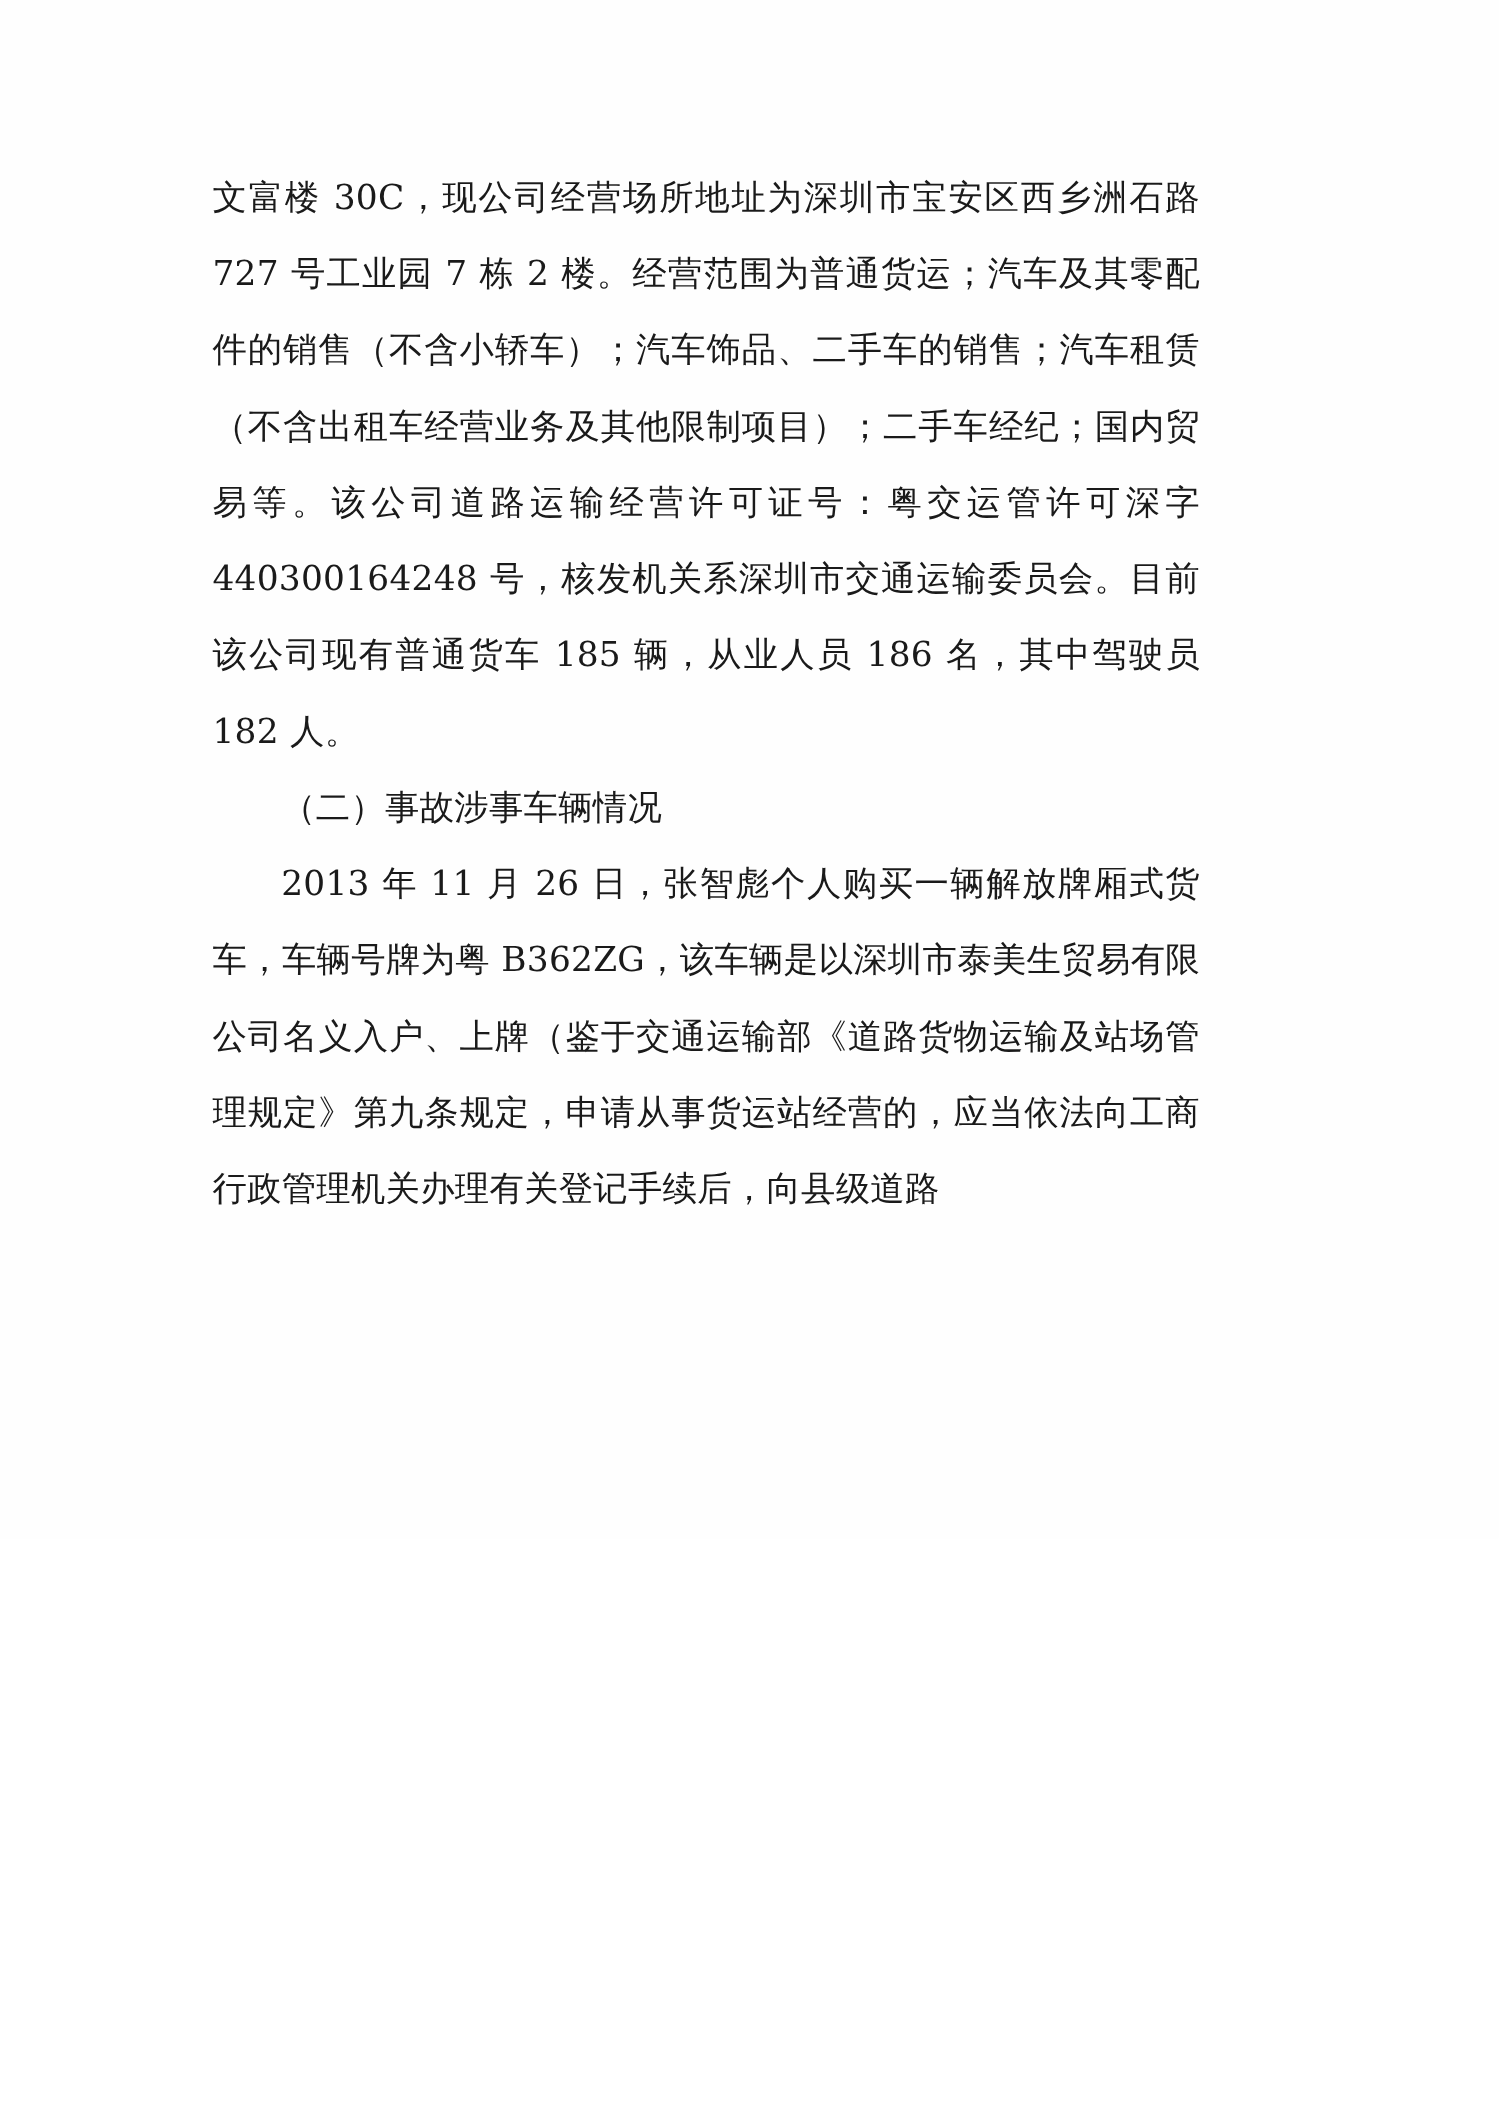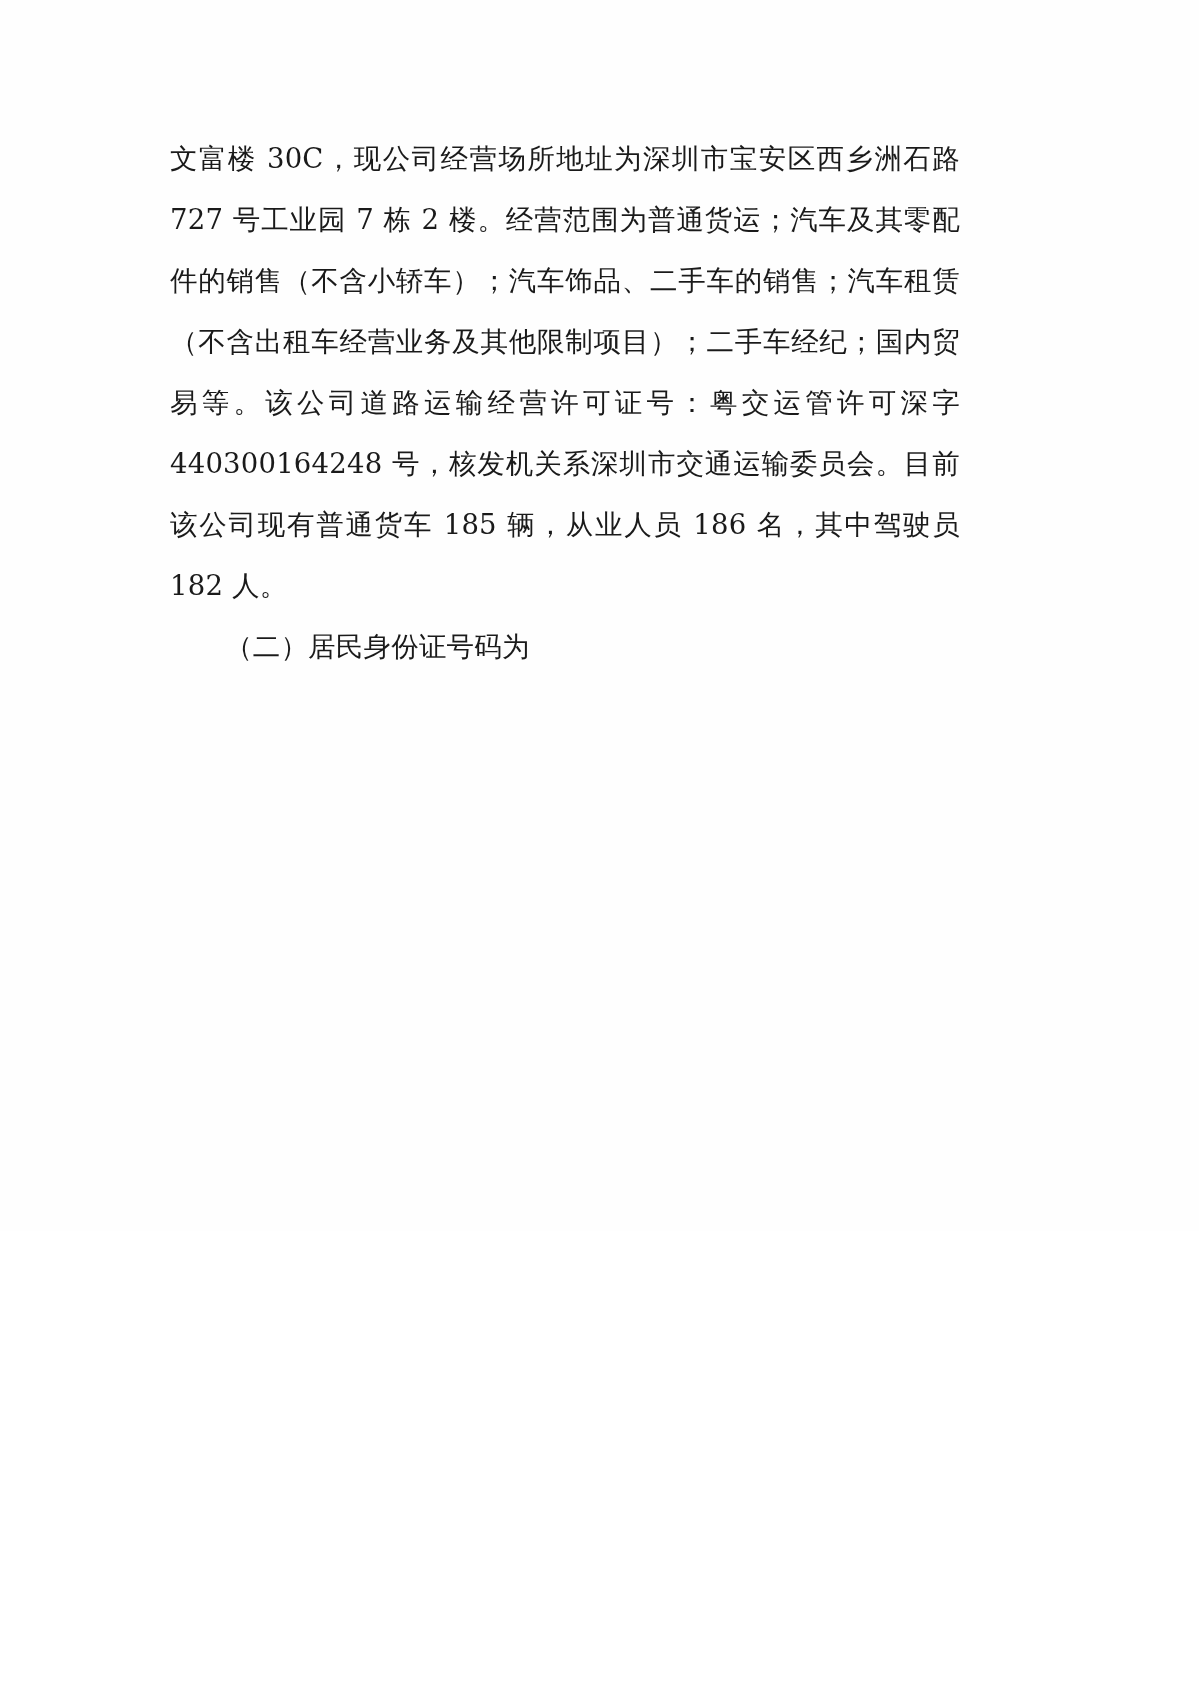--- a/index.html
+++ b/index.html
@@ -52,16 +52,17 @@
     color: #222;
     font-family: "DejaVu Serif", serif;
   }
 </style>
 </head>
 <body>
 
 <div class="page">
   <div class="content">
     <p class="para hang">文富楼 30C，现公司经营场所地址为深圳市宝安区西乡洲石路 727 号工业园 7 栋 2 楼。经营范围为普通货运；汽车及其零配件的销售（不含小轿车）；汽车饰品、二手车的销售；汽车租赁（不含出租车经营业务及其他限制项目）；二手车经纪；国内贸易等。该公司道路运输经营许可证号：粤交运管许可深字 440300164248 号，核发机关系深圳市交通运输委员会。目前该公司现有普通货车 185 辆，从业人员 186 名，其中驾驶员 182 人。</p>
-    <p class="para indent">（二）居民身份证号码为</p>
+    <p class="para indent">（二）事故涉事车辆情况</p>
+    <p class="para indent">2013 年 11 月 26 日，张智彪个人购买一辆解放牌厢式货车，车辆号牌为粤 B362ZG，该车辆是以深圳市泰美生贸易有限公司名义入户、上牌（鉴于交通运输部《道路货物运输及站场管理规定》第九条规定，申请从事货运站经营的，应当依法向工商行政管理机关办理有关登记手续后，向县级道路</p>
   </div>
   <div class="page-number">2</div>
 </div>
 
 </body></html>

